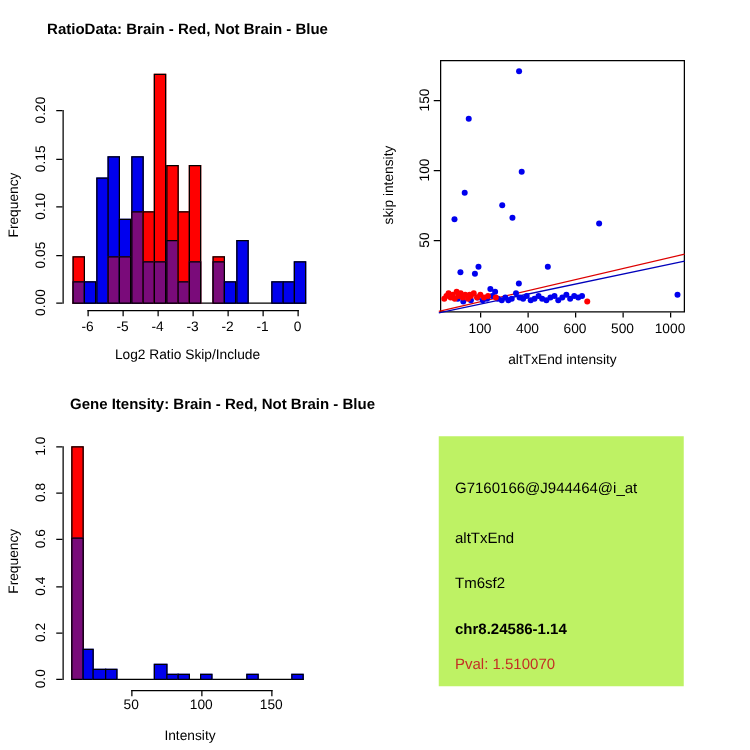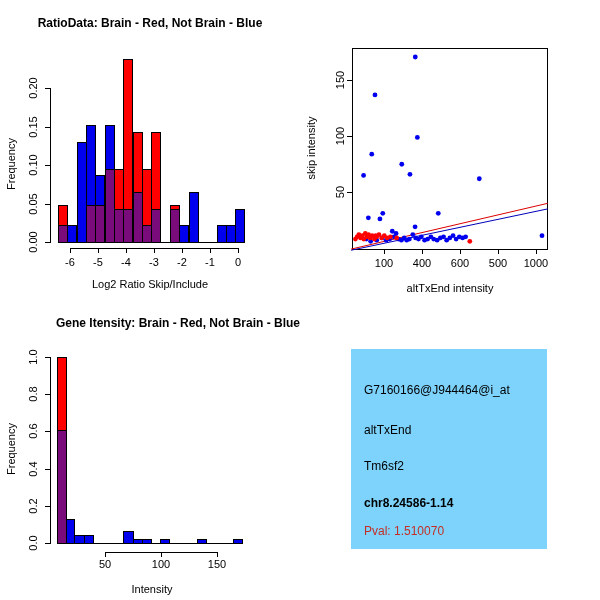--- a/index.html
+++ b/index.html
@@ -204,21 +204,21 @@
       <div class="tick-label rot" style="left: 15px; top: 351px; width: 36px; height: 12px;">1.0</div>
       <div class="line" style="left: 105px; top: 552px; width: 113px; height: 1px;"></div>
       <div class="line" style="left: 105px; top: 552px; width: 1px; height: 5px;"></div>
       <div class="tick-label" style="left: 85px; top: 558px; width: 40px;">50</div>
       <div class="line" style="left: 161px; top: 552px; width: 1px; height: 5px;"></div>
       <div class="tick-label" style="left: 141px; top: 558px; width: 40px;">100</div>
       <div class="line" style="left: 217px; top: 552px; width: 1px; height: 5px;"></div>
       <div class="tick-label" style="left: 197px; top: 558px; width: 40px;">150</div>
     </div>
 
-  <div class="abs" id="infobox" style="left: 351px; top: 349px; width: 196px; height: 200px; background: #7dd3fc;">
+  <div class="abs" id="infobox" style="left: 351px; top: 349px; width: 196px; height: 200px; background: #bef264;">
     <div class="info-line" style="left:13px;top:34px;">G7160166@J944464@i_at</div>
     <div class="info-line" style="left:13px;top:74px;">altTxEnd</div>
     <div class="info-line" style="left:13px;top:110px;text-align:center;">Tm6sf2</div>
     <div class="info-line" style="left:13px;top:147px;font-weight:bold;">chr8.24586-1.14</div>
     <div class="info-line" id="pval-line" style="left: 13px; top: 175px; color: rgb(196, 46, 36);">Pval: 1.510070</div>
   </div>
 
 </div>
 
 </body></html>

